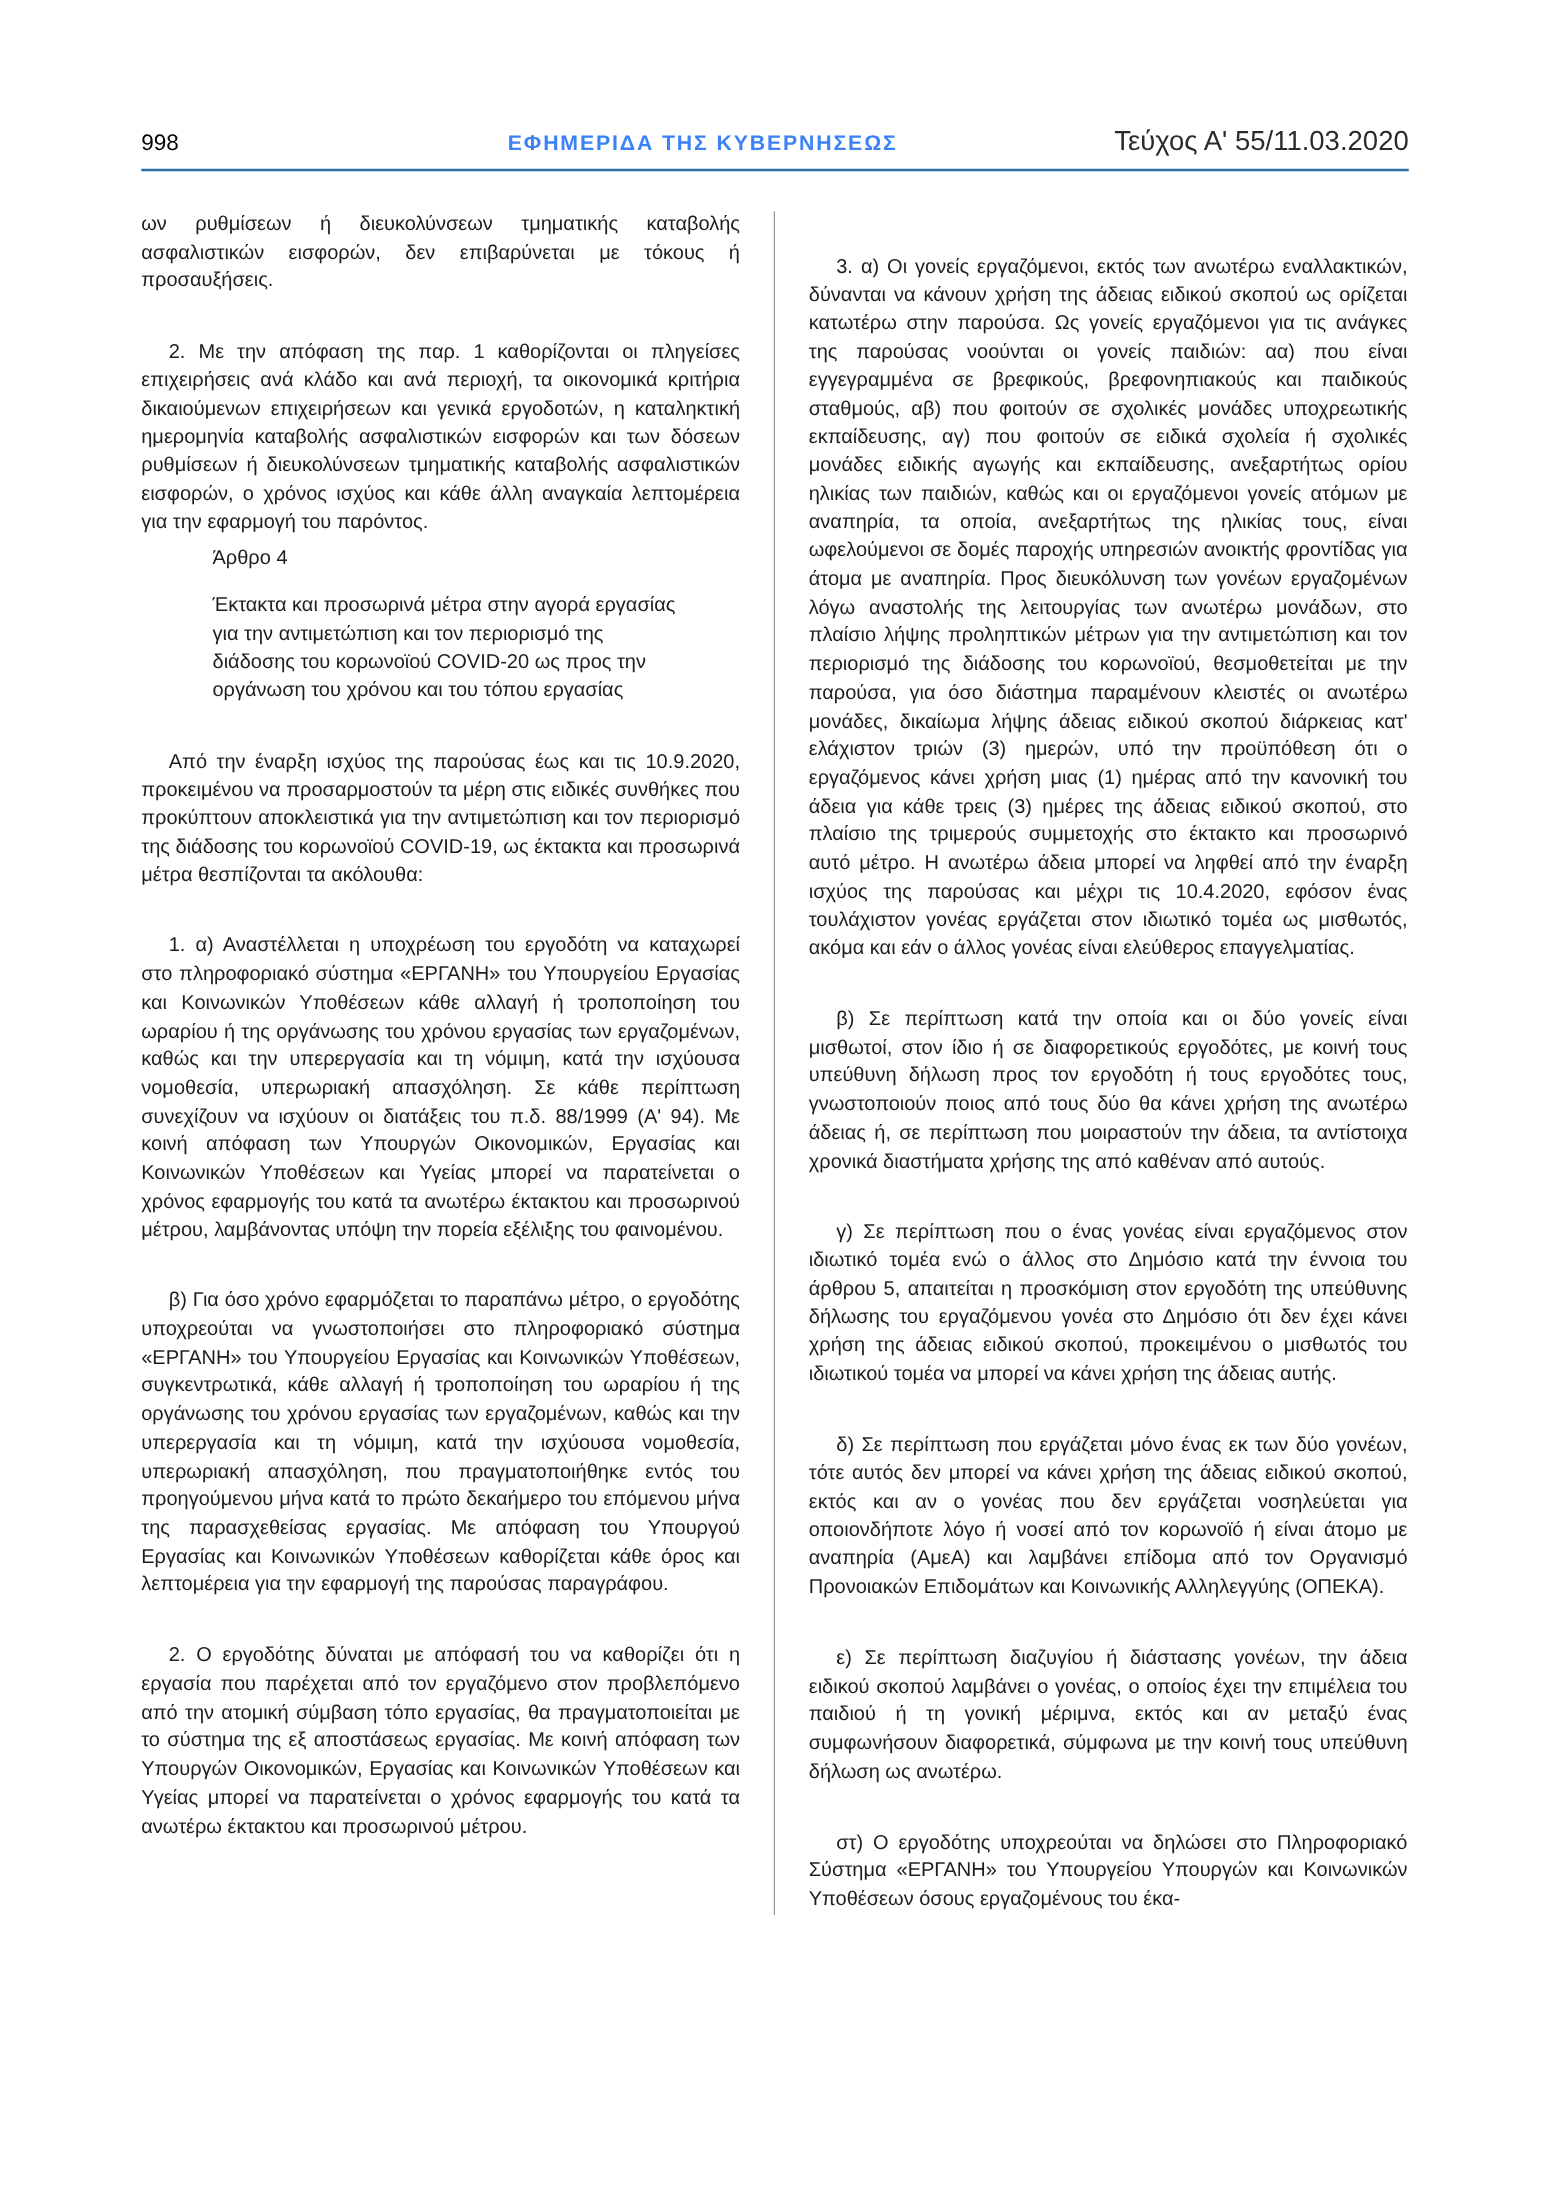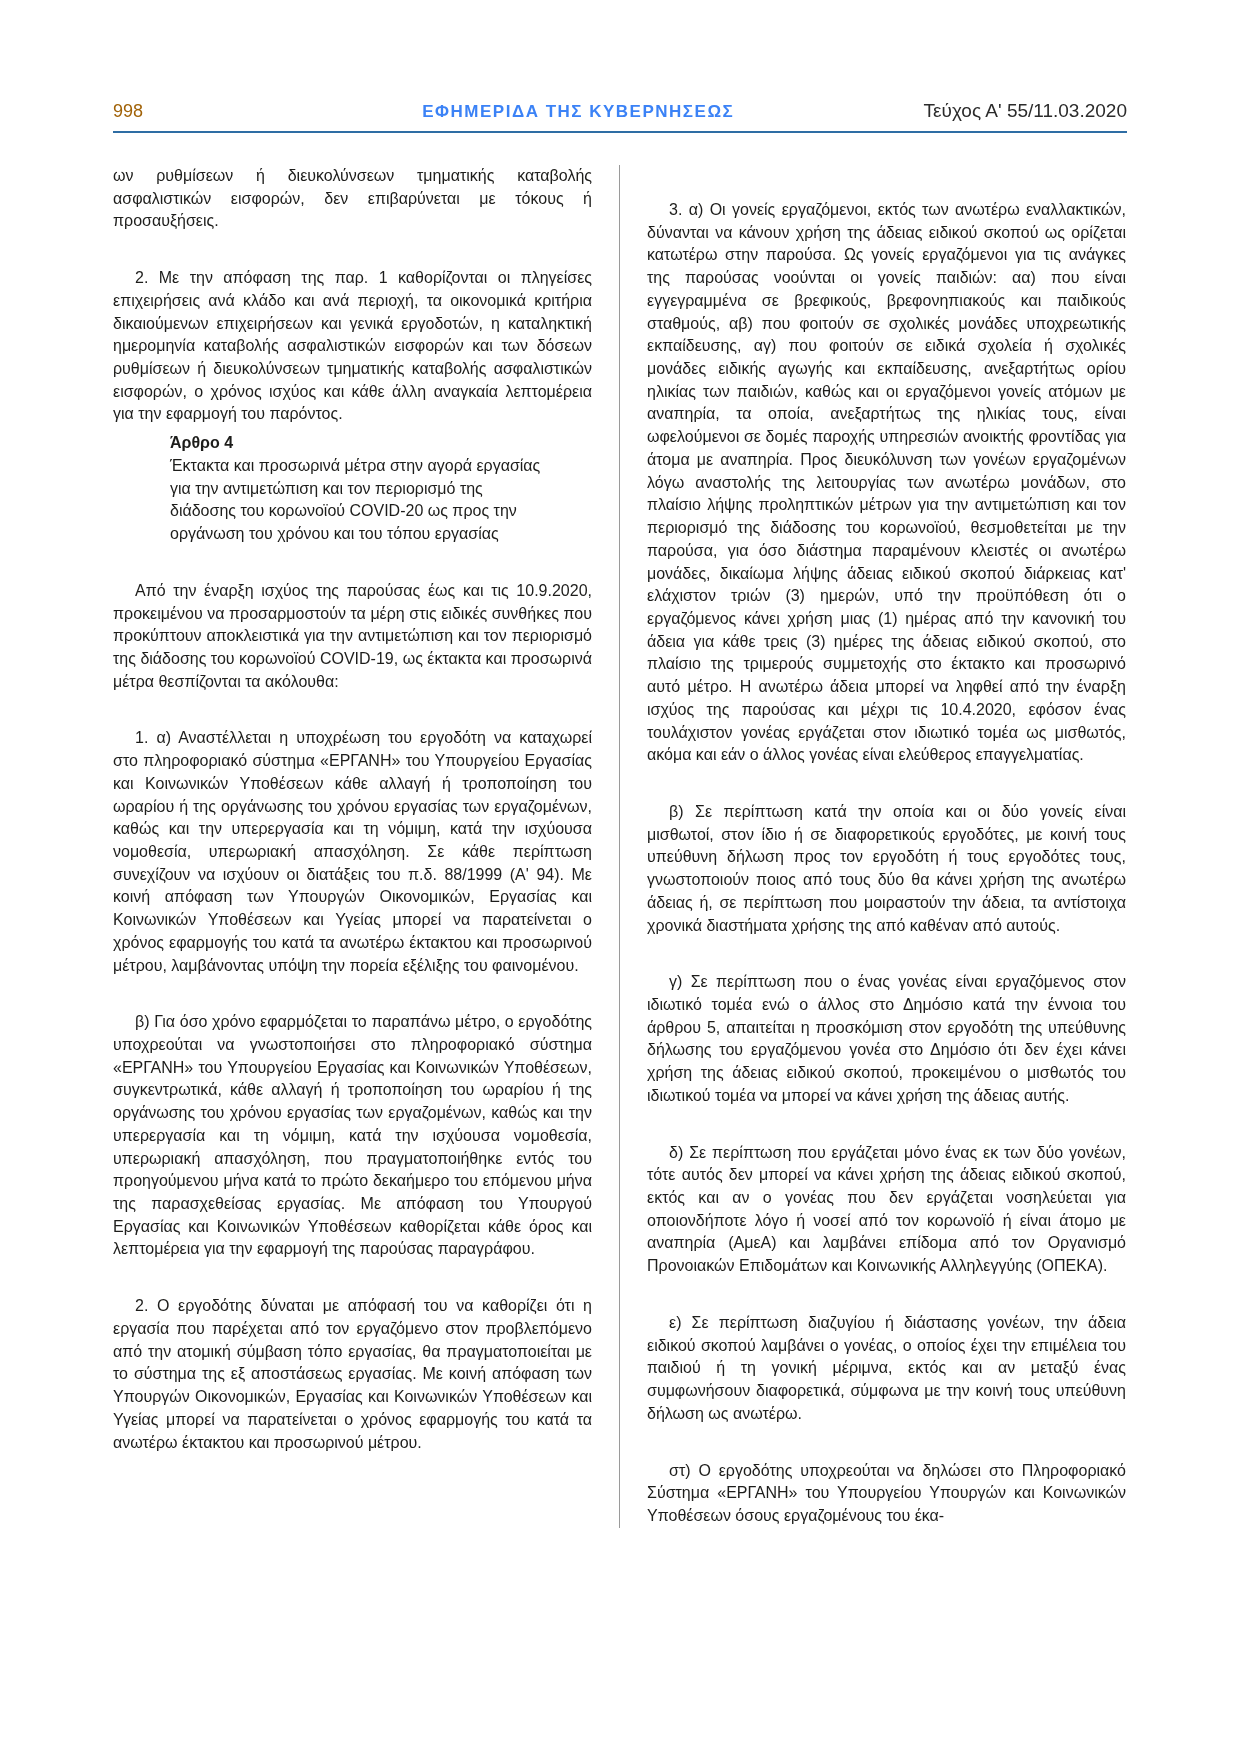--- a/index.html
+++ b/index.html
@@ -20,33 +20,33 @@
     overflow: hidden;
   }
   .page-header {
     display: flex;
     align-items: baseline;
     justify-content: space-between;
     width: 100%;
   }
   .page-number {
     font-size: 18px;
-    color: #a16207;
+    color: #000000;
     min-width: 120px;
   }
   .gazette-title {
     font-size: 17px;
     font-weight: bold;
     letter-spacing: 1.5px;
     color: #3b82f6;
     text-align: center;
     flex: 1;
   }
   .issue-info {
-    font-size: 19px;
+    font-size: 22px;
     color: #2b2b2b;
     min-width: 200px;
     text-align: right;
   }
   .header-rule {
     height: 2px;
     background: #2e6da4;
     margin-top: 9px;
   }
   .content {
@@ -72,24 +72,23 @@
     margin: 0;
   }
   .para.indent {
     text-indent: 22px;
     margin-top: 34px;
   }
   .para.continuation {
     text-indent: 0;
   }
   .para.article-number {
-    margin: 6px 0 0 57px;
+    margin: 6px 0 15px 57px;
     text-align: left;
     text-indent: 0;
-    font-weight: bold;
   }
   .para.article-title {
     margin: 0 0 6px 57px;
     max-width: 372px;
     text-align: left;
     text-indent: 0;
   }
 </style>
 </head>
 <body>

